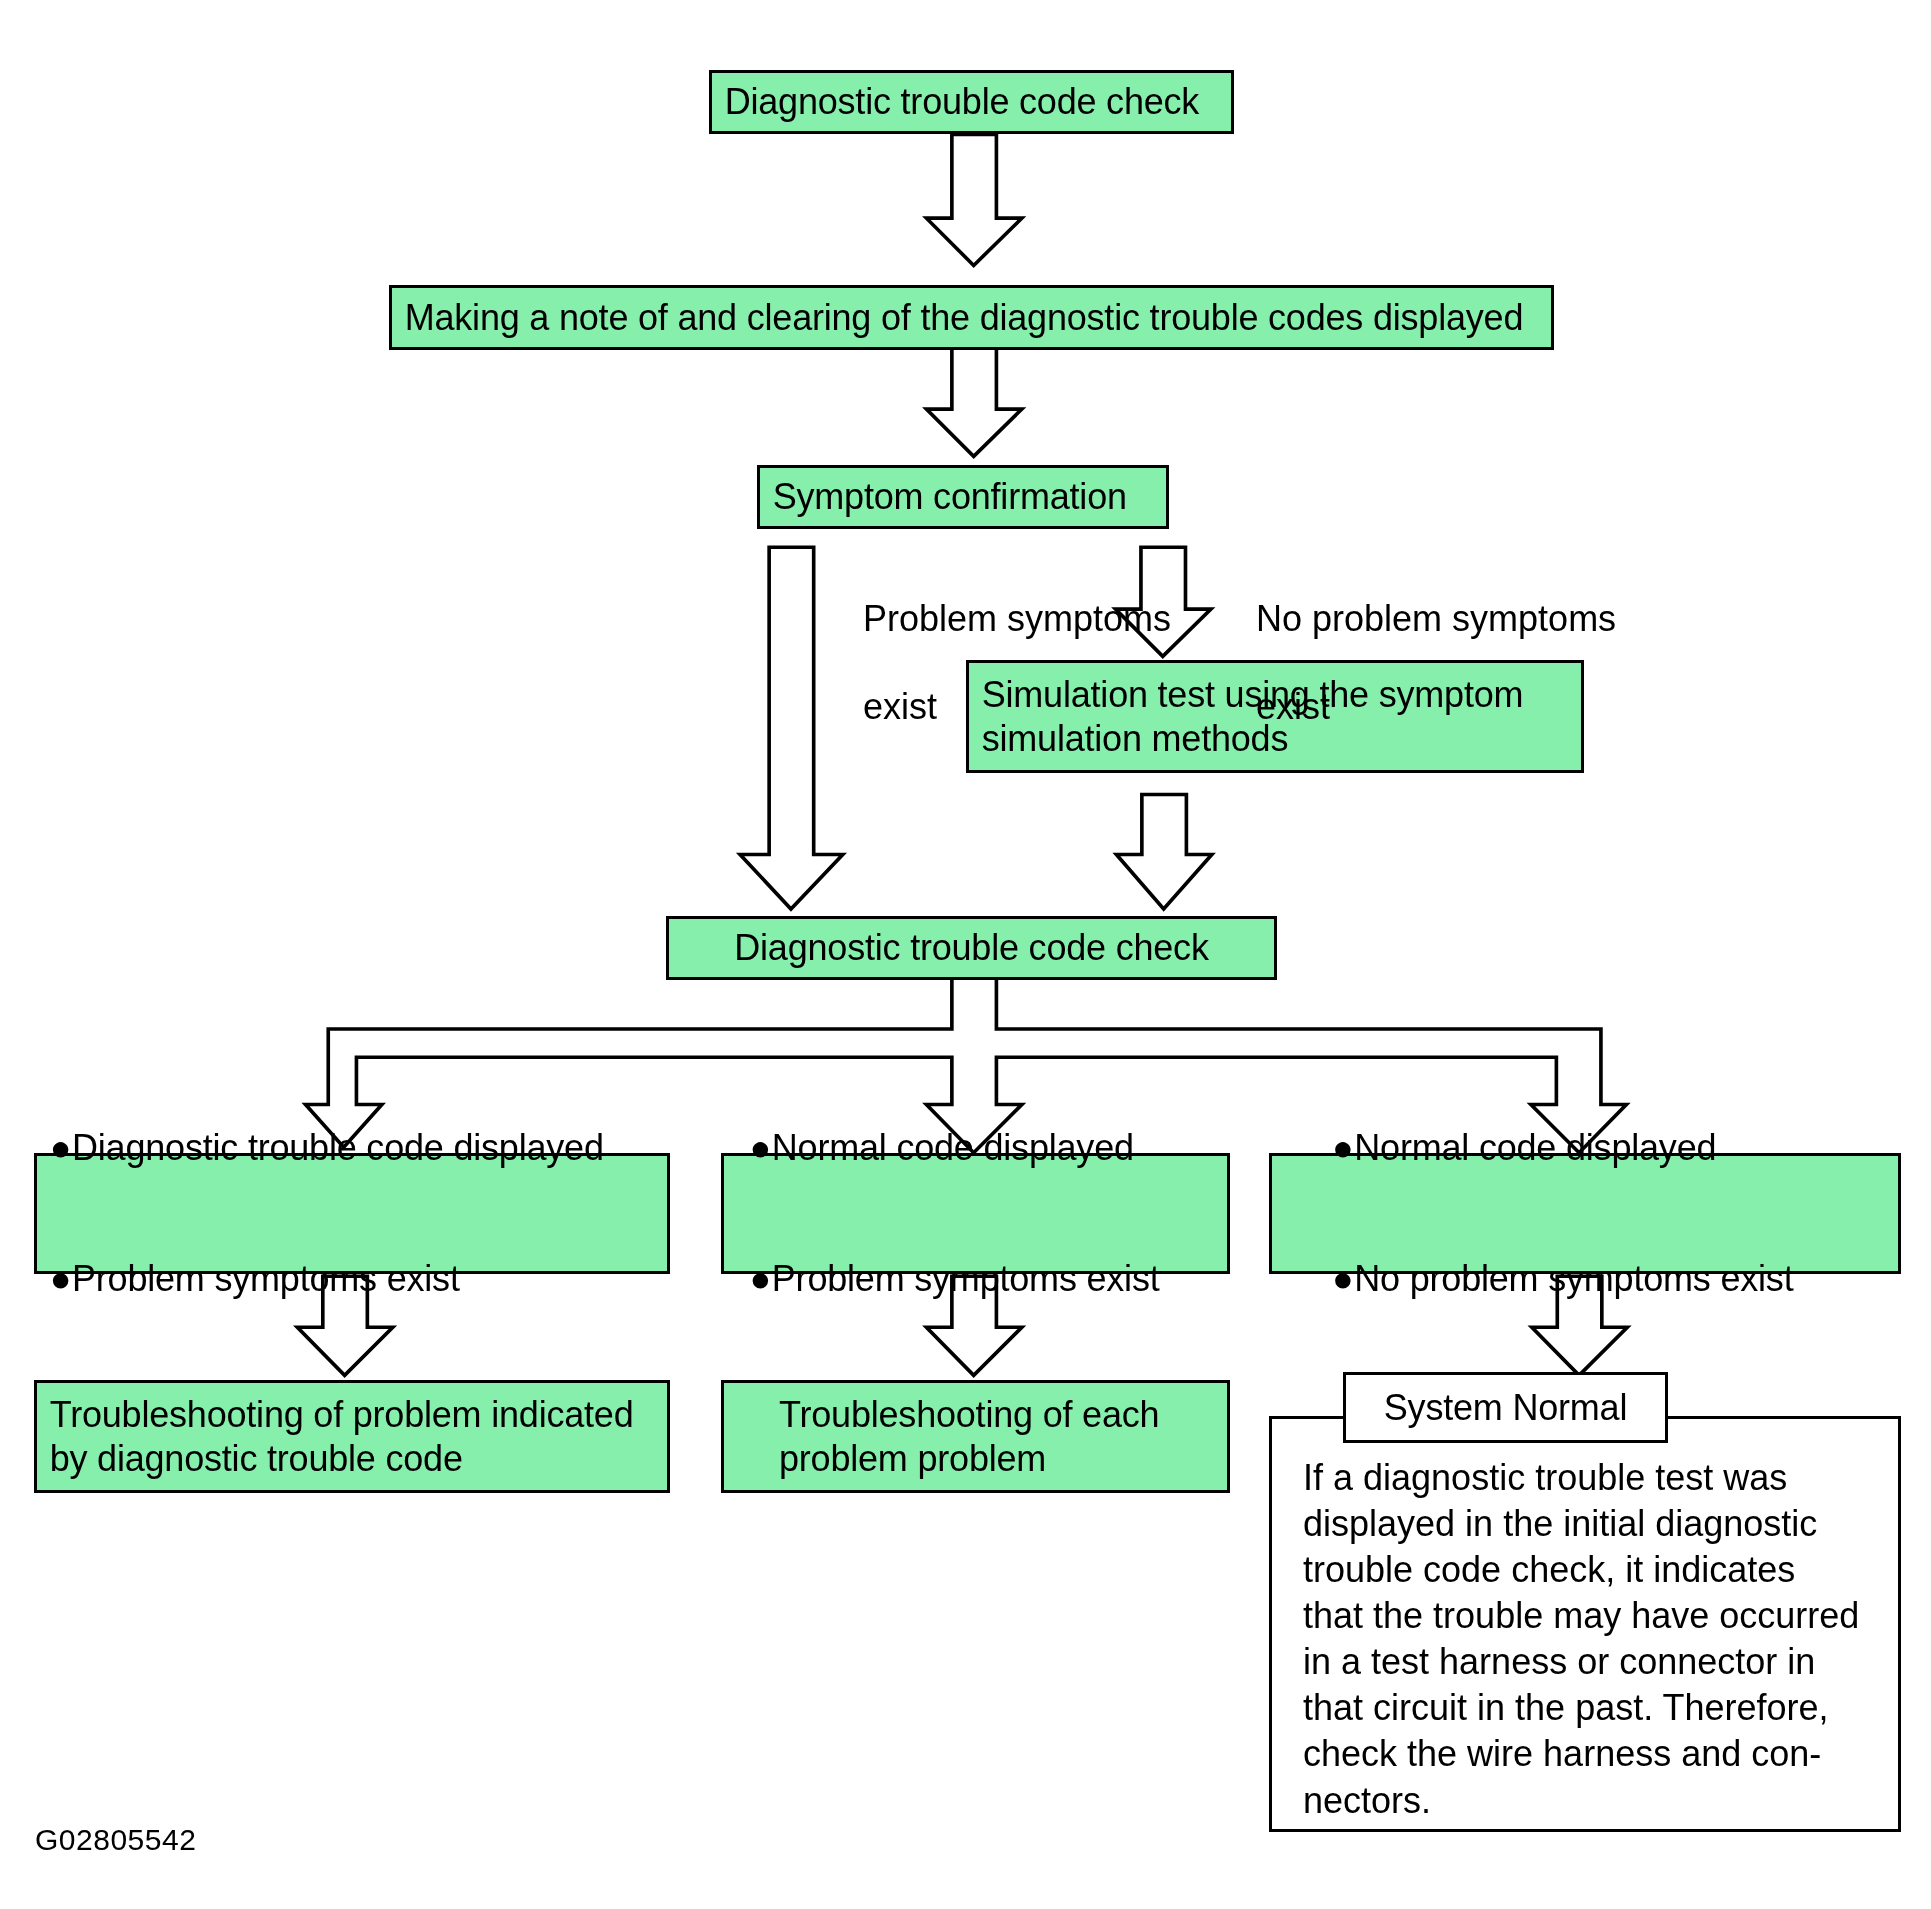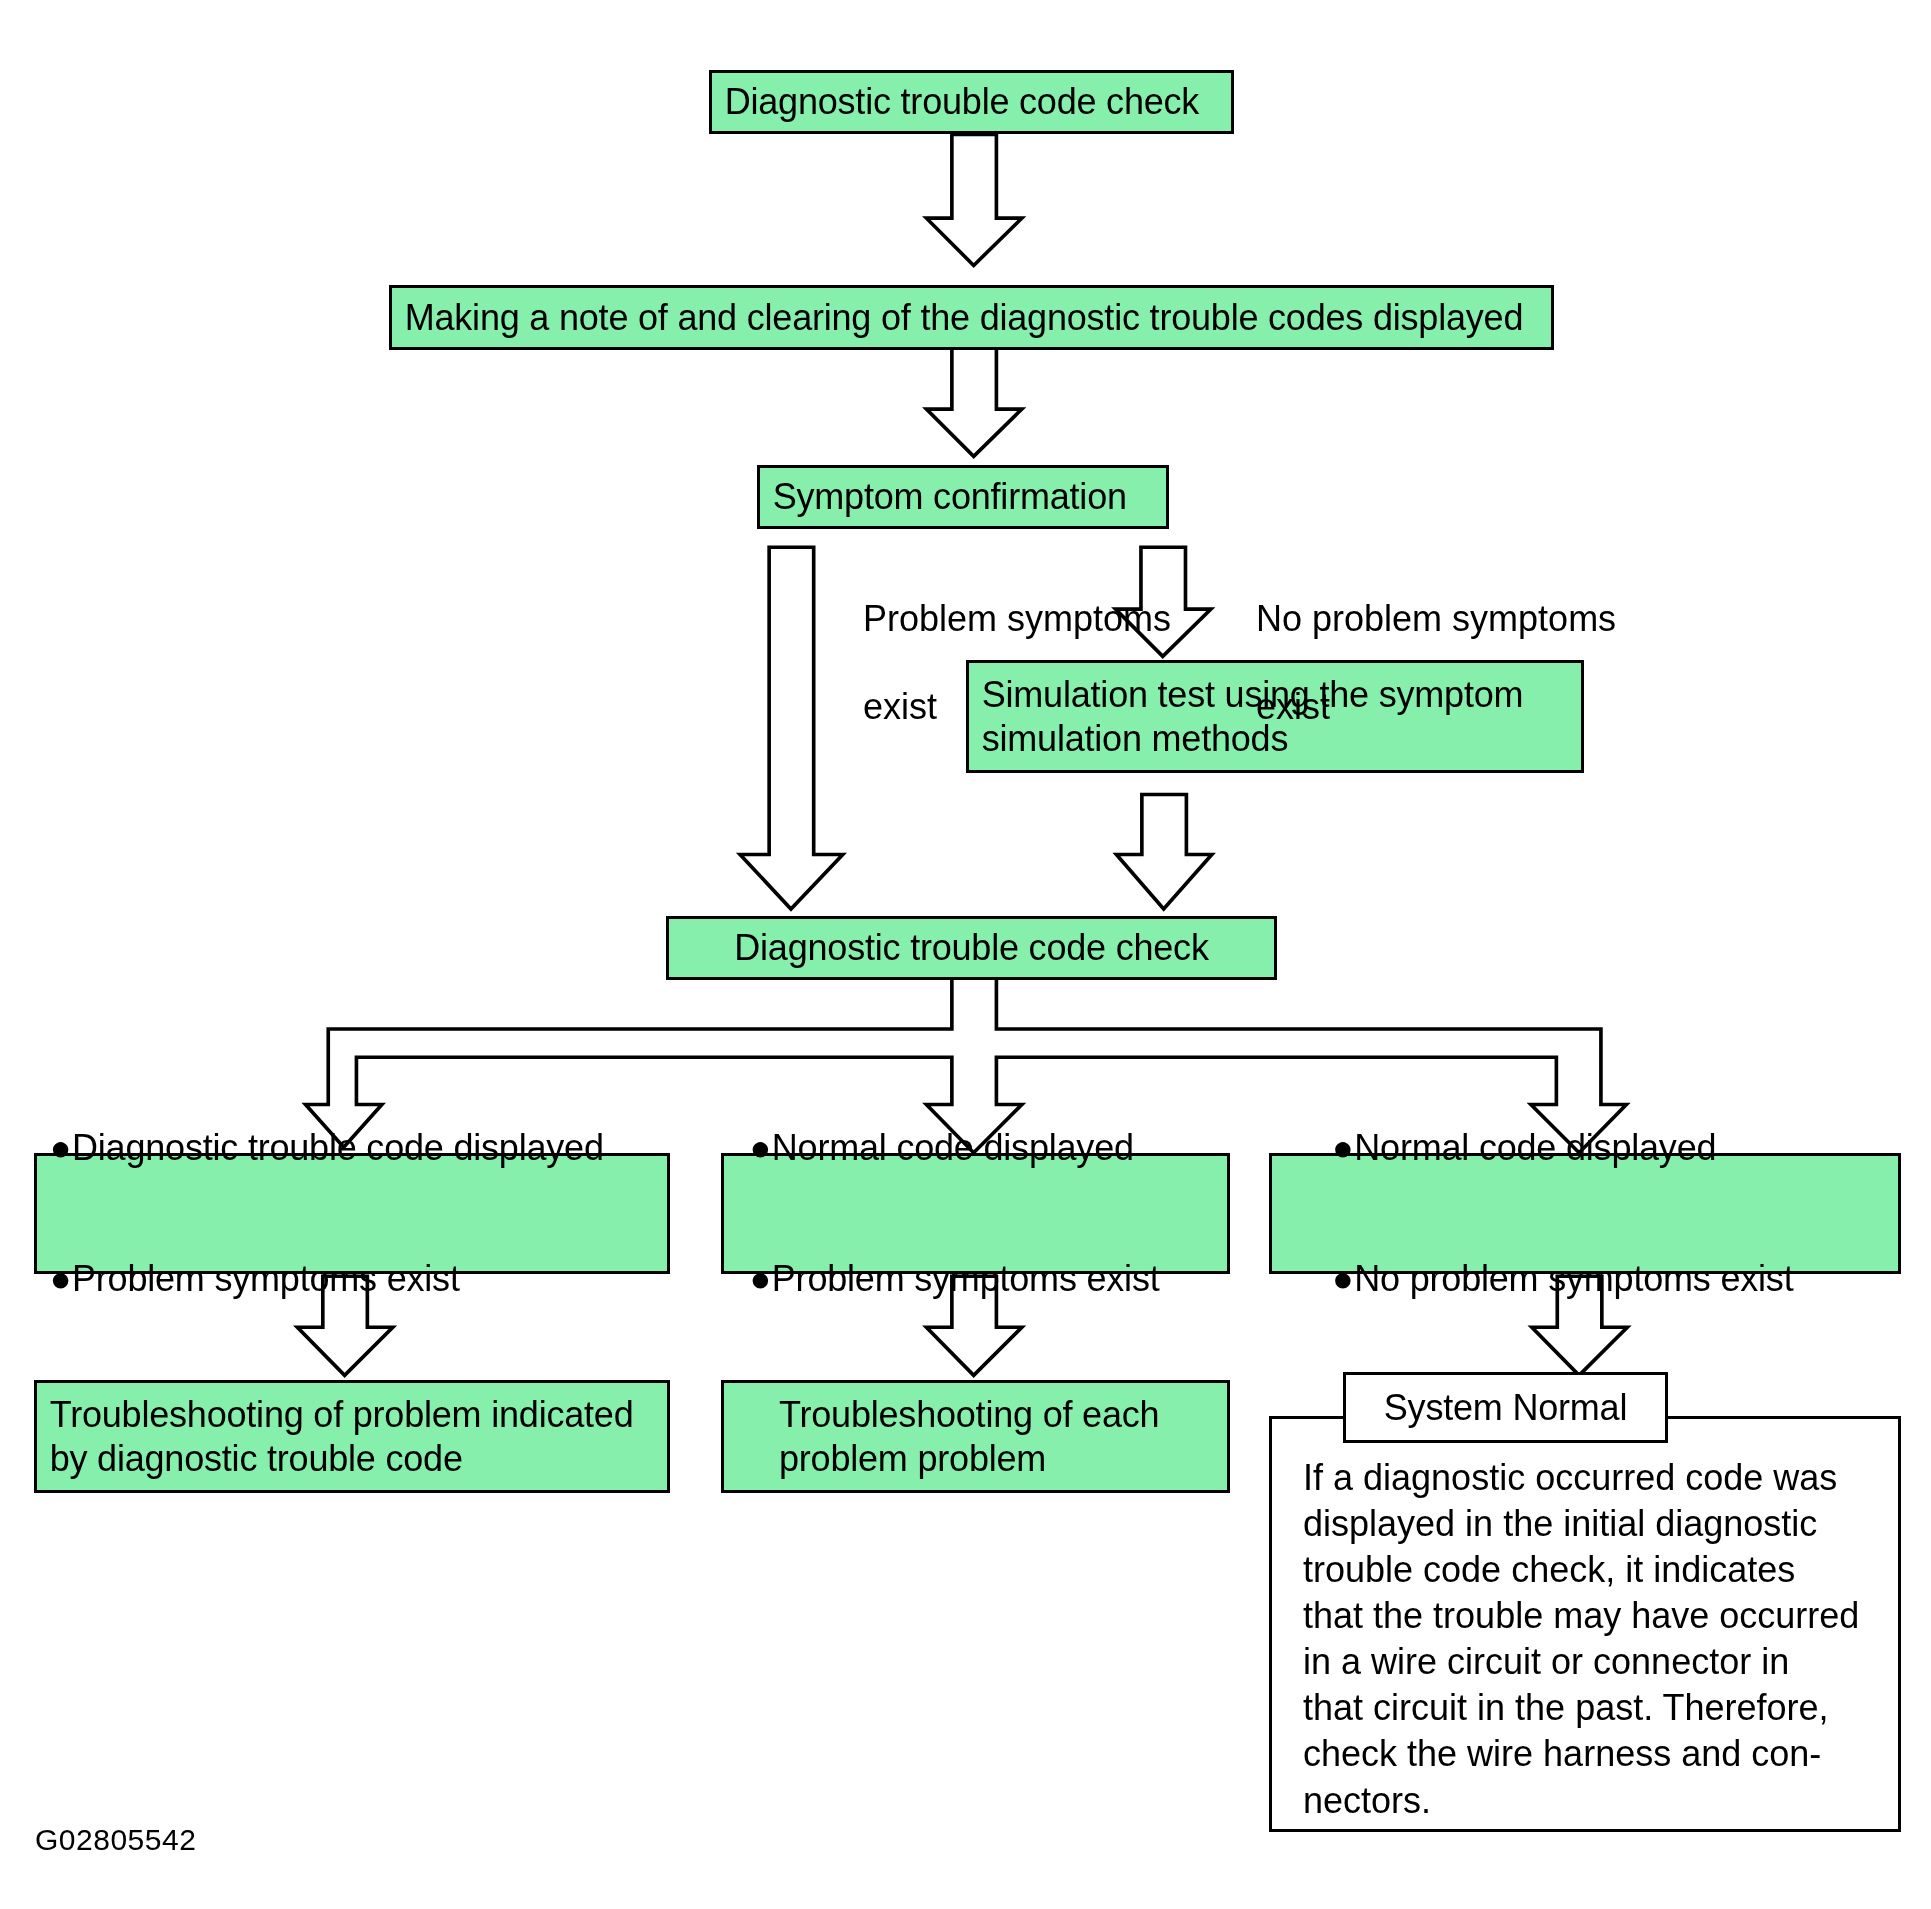--- a/index.html
+++ b/index.html
@@ -196,25 +196,25 @@
     <div class="node-text pad-l" style="padding-left:55px;">problem problem</div>
   </div>
 
   <div class="note-outer" style="left:1269px; top:1416px; width:632px; height:416px;"></div>
 
   <div class="note-cap" style="left:1343px; top:1372px; width:325px; height:71px;">
     <div class="node-text">System Normal</div>
   </div>
 
   <div class="note-body" style="left:1303px; top:1455px; width:582px;">
-    <span>If a diagnostic occurred code was</span>
+    <span>If a diagnostic trouble test was</span>
     <span>displayed in the initial diagnostic</span>
     <span>trouble code check, it indicates</span>
     <span>that the trouble may have occurred</span>
-    <span>in a wire circuit or connector in</span>
+    <span>in a test harness or connector in</span>
     <span>that circuit in the past. Therefore,</span>
     <span>check the wire harness and con-</span>
     <span>nectors.</span>
   </div>
 
   <div class="edge-label" style="left:823px; top:553px;">
     <span>Problem symptoms</span><br>
     <span>exist</span>
   </div>
 

